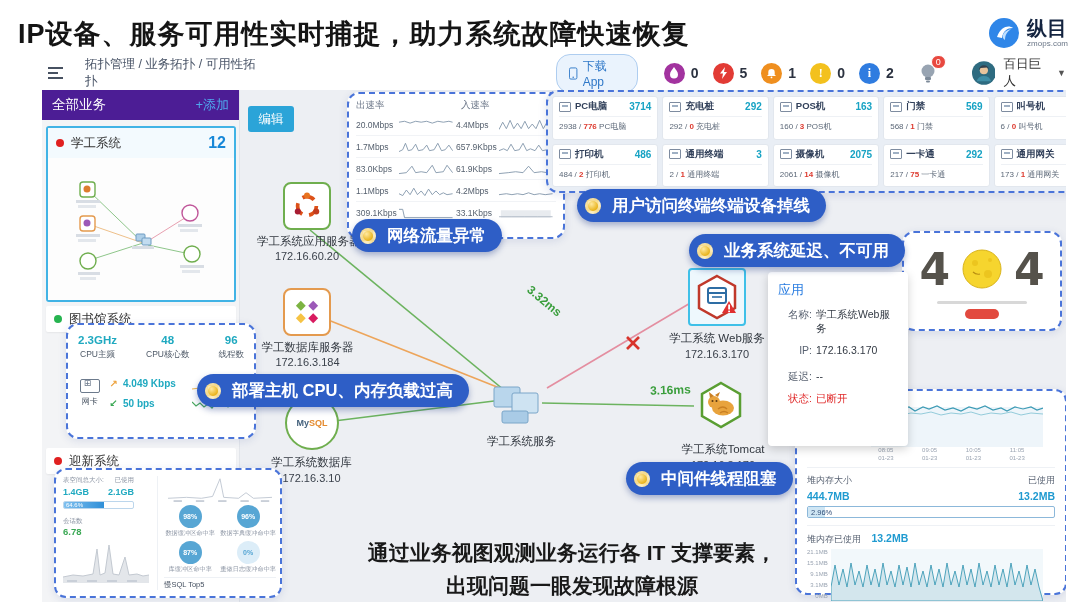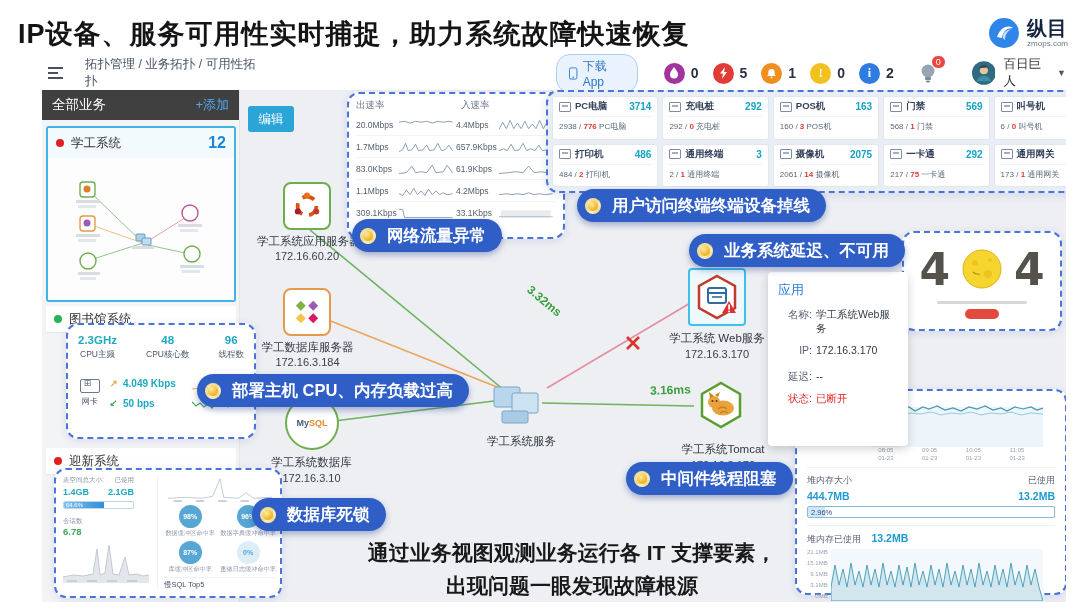--- a/index.html
+++ b/index.html
@@ -26,21 +26,21 @@
   .badge-cnt { font-size:14px; font-weight:bold; color:#2b3240; }
   .bulb-wrap { position:relative; margin-left:24px; }
   .bulb-badge { position:absolute; top:-7px; right:-8px; background:#e8483f; color:#fff; font-size:9px; border-radius:8px; padding:0 4px; line-height:12px; border:1px solid #fff; }
   .user-wrap { display:flex; align-items:center; gap:8px; margin-left:34px; }
   .user-name { font-size:12.5px; color:#333; }
   .caret { font-size:9px; color:#555; }
 
   
   .canvas { position:absolute; left:42px; top:90px; width:1024px; height:512px; background:#edeff3; overflow:hidden; }
   .sidebar { position:absolute; left:0; top:0; width:198px; height:512px; background:#f3f4f6; border-right:1px solid #e2e5ea; }
-  .sb-head { height:30px; background:#404040; color:#fff; display:flex; align-items:center; justify-content:space-between; padding:9px 10px; font-size:13.5px; }
+  .sb-head { height:30px; background:#4c1d95; color:#fff; display:flex; align-items:center; justify-content:space-between; padding:9px 10px; font-size:13.5px; }
   .sb-add { color:#4fa9ee; font-size:13px; cursor:pointer; }
   .biz-card { position:absolute; left:4px; top:36px; width:190px; height:176px; background:#fff; border:2px solid #41b3e5; border-radius:3px; }
   .biz-card-head { display:flex; align-items:center; gap:7px; padding:6px 8px; background:#f3fafe; }
   .biz-row { position:absolute; left:4px; width:190px; height:26px; background:#fff; border-radius:2px; display:flex; align-items:center; gap:7px; padding:0 8px; box-shadow:0 1px 2px rgba(0,0,0,.06); }
   .dot { width:8px; height:8px; border-radius:50%; flex:none; }
   .biz-name { font-size:12.5px; color:#333; flex:1; }
   .biz-cnt { font-size:16px; font-weight:bold; color:#1788d8; }
 
   .edit-btn { position:absolute; left:206px; top:16px; width:46px; height:26px; background:#2ba4d8; color:#fff; font-size:12.5px; border:none; border-radius:3px; cursor:pointer; z-index:26; }
 
@@ -721,24 +721,20 @@
         <span>用户访问终端终端设备掉线</span>
       </div>
     <div class="callout" style="left:647px;top:144px">
         <span class="gold"></span>
         <span>业务系统延迟、不可用</span>
       </div>
     <div class="callout" style="left:155px;top:284px">
         <span class="gold"></span>
         <span>部署主机 CPU、内存负载过高</span>
       </div>
-    <div class="callout" style="left:210px;top:408px">
-        <span class="gold"></span>
-        <span>数据库死锁</span>
-      </div>
     <div class="callout" style="left:584px;top:372px">
         <span class="gold"></span>
         <span>中间件线程阻塞</span>
       </div>
 
     <div class="slogan">
       <div>通过业务视图观测业务运行各 IT 支撑要素，</div>
       <div>出现问题一眼发现故障根源</div>
     </div>
   </div>

